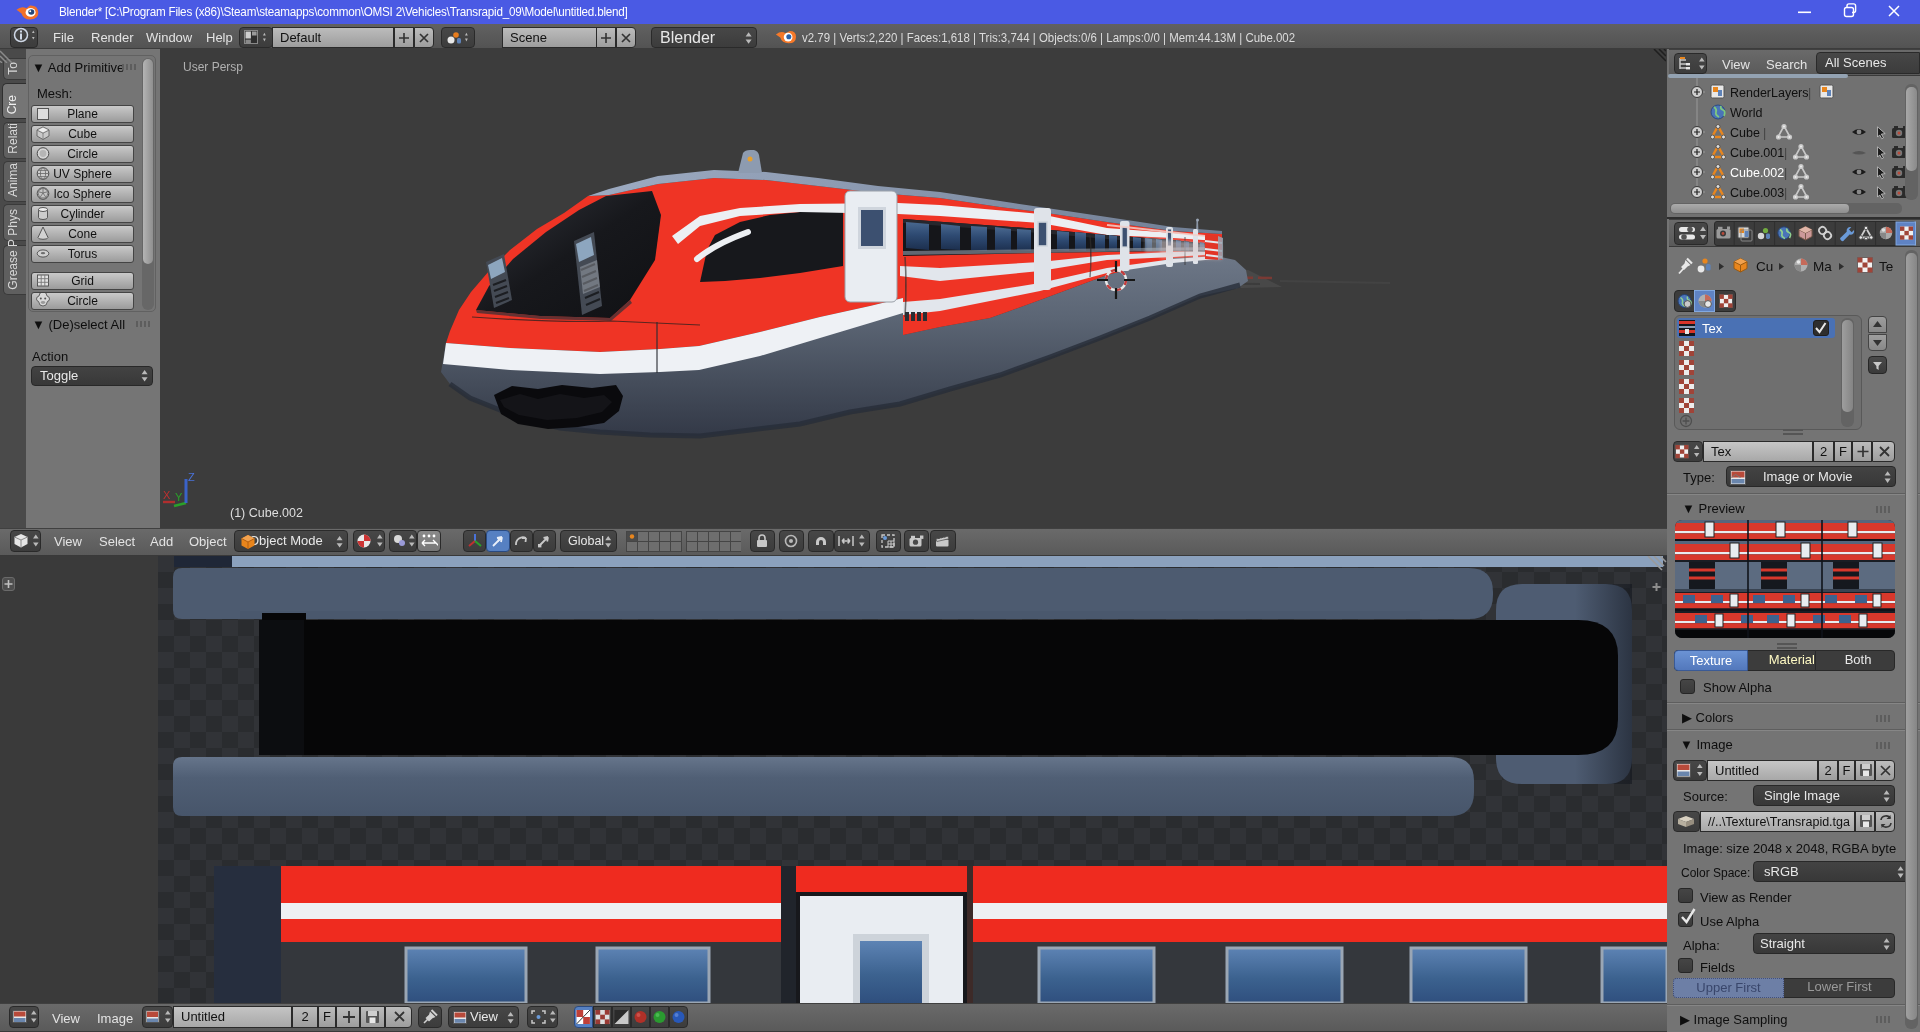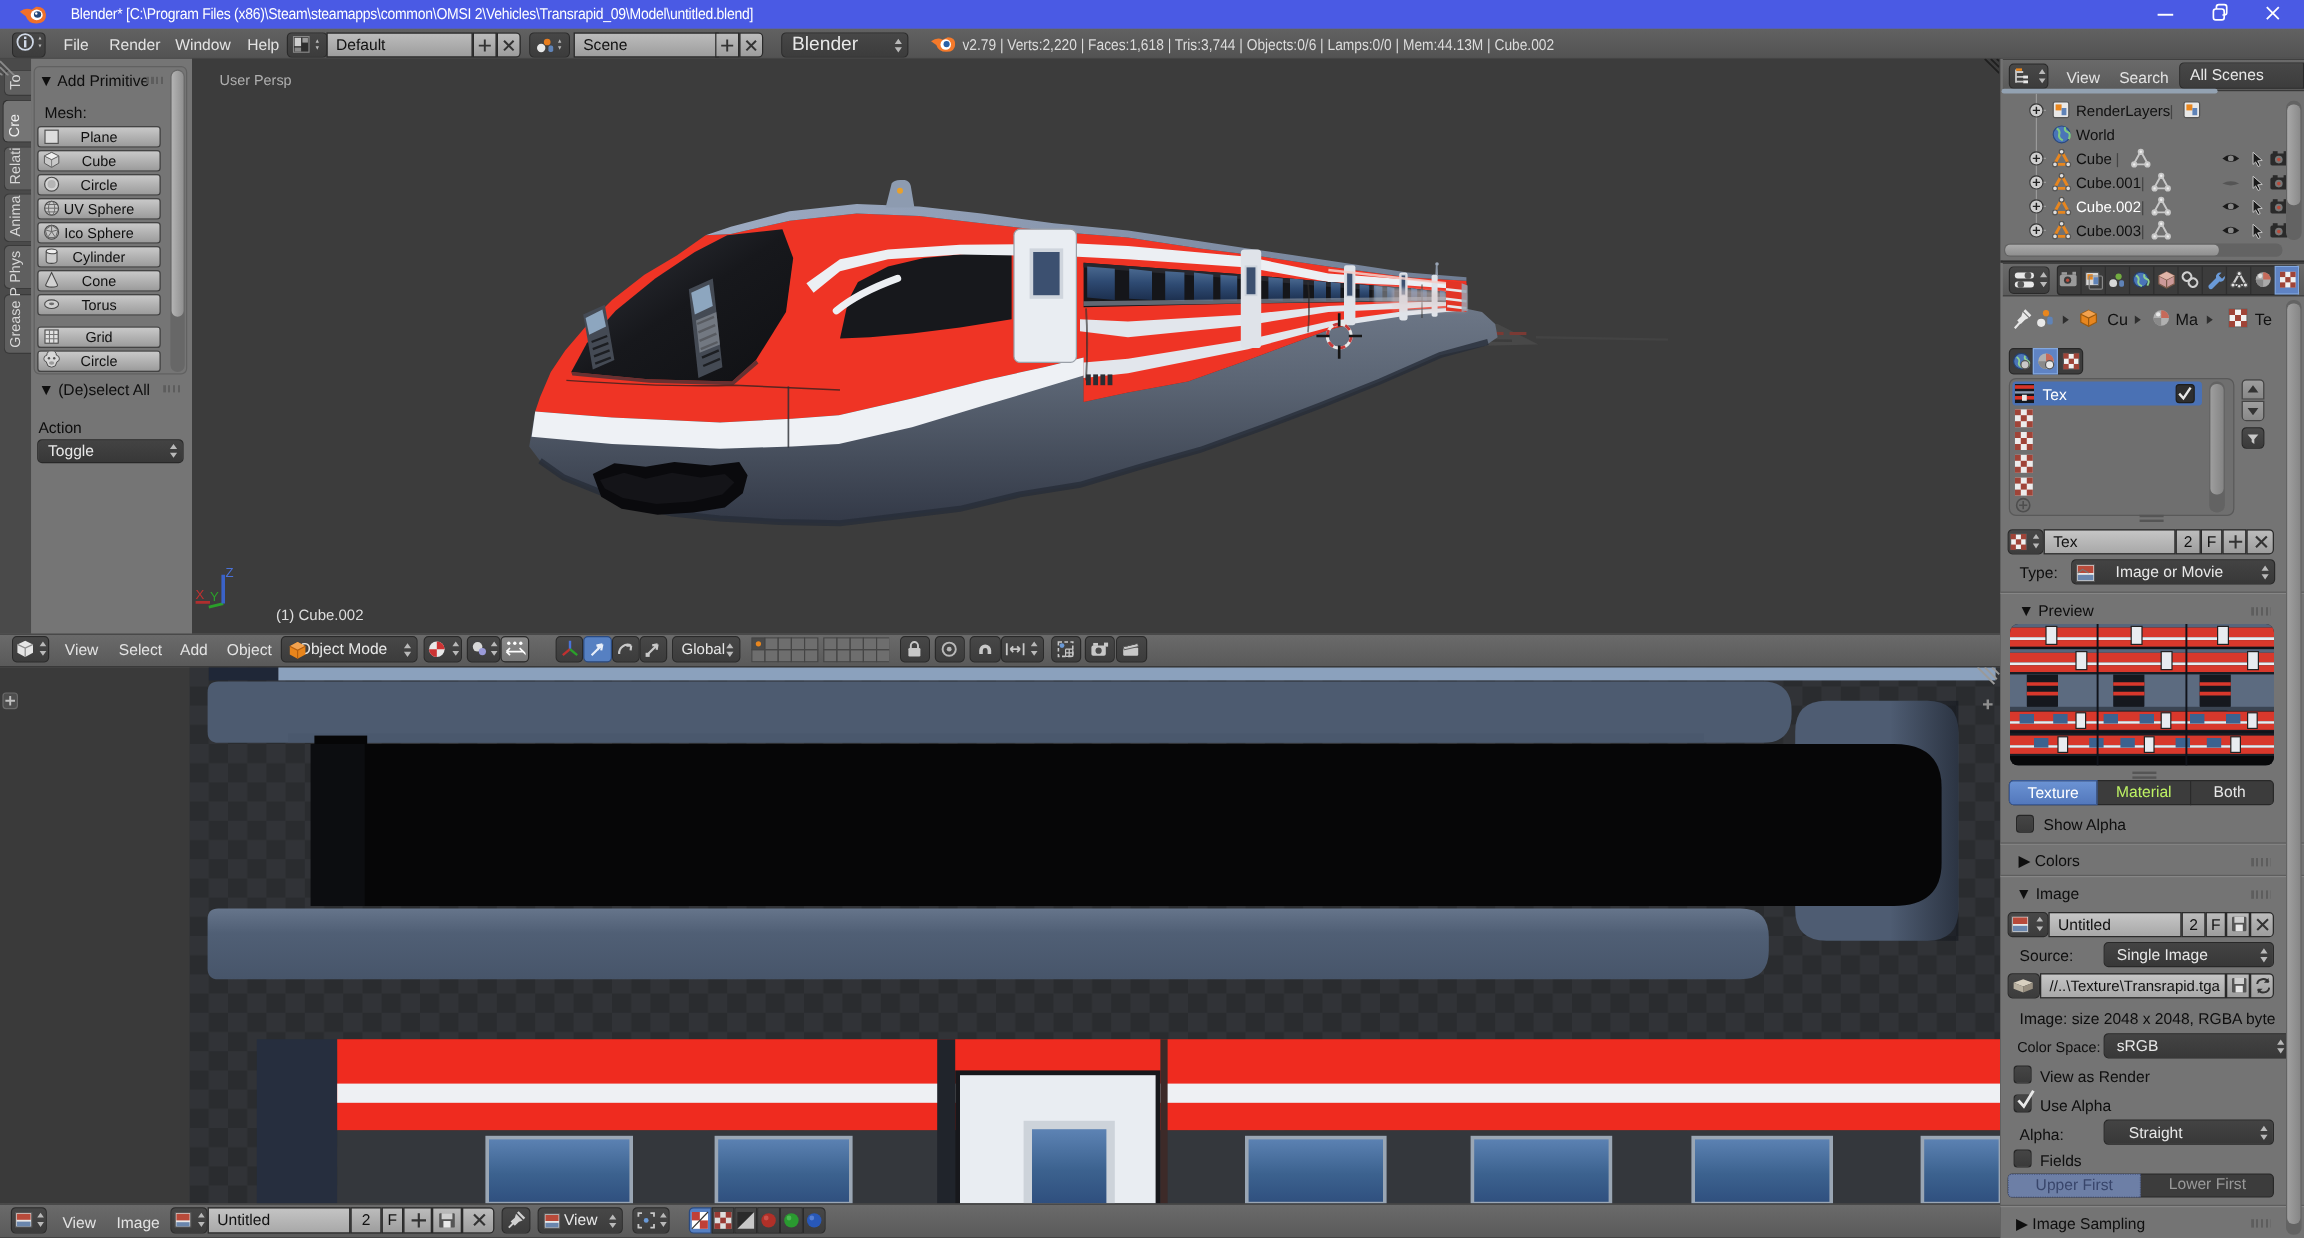--- a/index.html
+++ b/index.html
@@ -104,21 +104,21 @@
         <path d="M5 6 l8 8 M13 6 l-8 8" stroke="#333" stroke-width="1.7"></path>
       </svg></div>
 
   <div class="hbtn" style="left:441px;width:34px"></div>
   <svg class="abs" style="left:446px;top:30px" width="26" height="15" viewBox="0 0 26 15">
     <circle cx="5" cy="10" r="3.5" fill="#e8e8e8"></circle>
       <circle cx="10" cy="5" r="2.8" fill="#e87d1e"></circle>
       <rect x="11" y="8" width="4" height="5.4" rx="1.5" fill="#5f83b8"></rect>
     <path d="M19 5.6 l2.8 0 -1.4 -2.8 z M19 8.6 l2.8 0 -1.4 2.8 z" fill="#b9b9b9"></path>
   </svg>
-  <div class="hfield" style="left:478px;width:121px;border-radius:0">Scene</div>
+  <div class="hfield" style="left:502px;width:121px;border-radius:0">Scene</div>
   <div class="hfield" style="left:596px;width:20px;border-radius:0;padding:0"><svg width="18" height="20">
         <path d="M9 5 v10 M4 10 h10" stroke="#333" stroke-width="1.6"></path>
       </svg></div>
   <div class="hfield" style="left:616px;width:20px;border-radius:0 4px 4px 0;padding:0"><svg width="18" height="20">
         <path d="M5 6 l8 8 M13 6 l-8 8" stroke="#333" stroke-width="1.7"></path>
       </svg></div>
 
   <div class="hbtn" style="left:651px;width:106px;color:#e8e8e8;font-size:16px;line-height:20px;padding-left:8px">Blender Render
     <svg class="updn" width="10" height="16">
         <path d="M1.6 6.6 l6 0 -3 -4.4 z M1.6 9.4 l6 0 -3 4.4 z" fill="#b9b9b9"></path>
@@ -1201,21 +1201,21 @@
           <rect x="184" y="2" width="8" height="13" fill="#e8ecf0" stroke="#222"></rect>
         <rect x="0" y="18" width="220" height="8" fill="#07080a"></rect>
       </g>
       <path d="M73 0 V118 M147 0 V118" stroke="#10131a" stroke-width="1.6"></path>
     </g>
   </svg>
   <div class="abs" style="left:1777px;top:643px;width:20px;height:2px;background:#555;box-shadow:0 4px 0 #555"></div>
 
   <div class="abs" style="left:1674px;top:650px;width:221px;height:21px;background:#3c3c3c;border:1px solid #282828;border-radius:4px"></div>
   <div class="abs" style="left:1674px;top:650px;width:74px;height:21px;background:linear-gradient(#6b93d4,#5378bc);border:1px solid #3a5a96;border-radius:4px 0 0 4px;color:#fff;font-size:13px;text-align:center;line-height:20px">Texture</div>
-  <div class="abs" style="left:1748px;top:650px;width:78px;height:21px;border-right:1px solid #2a2a2a;color:#bef264;font-size:13px;text-align:center;line-height:20px">Material</div>
+  <div class="abs" style="left:1748px;top:650px;width:68px;height:21px;border-right:1px solid #2a2a2a;color:#fef9c3;font-size:13px;text-align:right;line-height:20px">Material</div>
   <div class="abs" style="left:1821px;top:650px;width:74px;height:21px;color:#e8e8e8;font-size:13px;text-align:center;line-height:20px">Both</div>
 
   <div class="chk" style="left:1680px;top:679px"></div>
   <div class="plabel" style="left:1703px;top:680px">Show Alpha</div>
   <div class="abs" style="left:1667px;top:702px;width:253px;height:1px;background:#5e5e5e;box-shadow:0 1px 0 #868686"></div>
 
   <div class="plabel" style="left:1682px;top:710px">▶ Colors</div>
   <div class="abs" style="left:1876px;top:715px;width:16px;height:7px;background:repeating-linear-gradient(90deg,#5d5d5d 0 2px,transparent 2px 4px)"></div>
   <div class="abs" style="left:1667px;top:729px;width:253px;height:1px;background:#5e5e5e;box-shadow:0 1px 0 #868686"></div>
 
@@ -1274,21 +1274,21 @@
   </div>
 
   <div class="chk" style="left:1678px;top:888px"></div>
   <div class="plabel" style="left:1700px;top:890px">View as Render</div>
   <div class="chk" style="left:1678px;top:912px"></div>
   <svg class="abs" style="left:1678px;top:906px" width="19" height="21">
       <path d="M4 11 l4.5 5 8-13" stroke="#e8e8e8" stroke-width="2.4" fill="none"></path>
     </svg>
   <div class="plabel" style="left:1700px;top:914px">Use Alpha</div>
   <div class="plabel" style="left:1683px;top:938px">Alpha:</div>
-  <div class="pwidget" style="left:1753px;top:933px;width:142px;height:21px;line-height:19px;padding-left:20px">Straight
+  <div class="pwidget" style="left:1753px;top:933px;width:142px;height:21px;line-height:19px;padding-left:6px">Straight
     <svg class="updn" width="10" height="17" style="top:2px">
         <path d="M1.6 6.6 l6 0 -3 -4.4 z M1.6 9.6 l6 0 -3 4.4 z" fill="#b9b9b9"></path>
       </svg>
   </div>
   <div class="chk" style="left:1678px;top:958px"></div>
   <div class="plabel" style="left:1700px;top:960px">Fields</div>
 
   <div class="abs" style="left:1673px;top:978px;width:222px;height:20px;background:#3c3c3c;border:1px solid #282828;border-radius:4px"></div>
   <div class="abs" style="left:1673px;top:978px;width:111px;height:20px;background:#6d7fa6;border:1px dotted #44507a;border-radius:4px 0 0 4px;color:#39466b;font-size:13px;text-align:center;line-height:18px">Upper First</div>
   <div class="abs" style="left:1784px;top:978px;width:111px;height:20px;color:#9a9a9a;font-size:13px;text-align:center;line-height:18px">Lower First</div>

